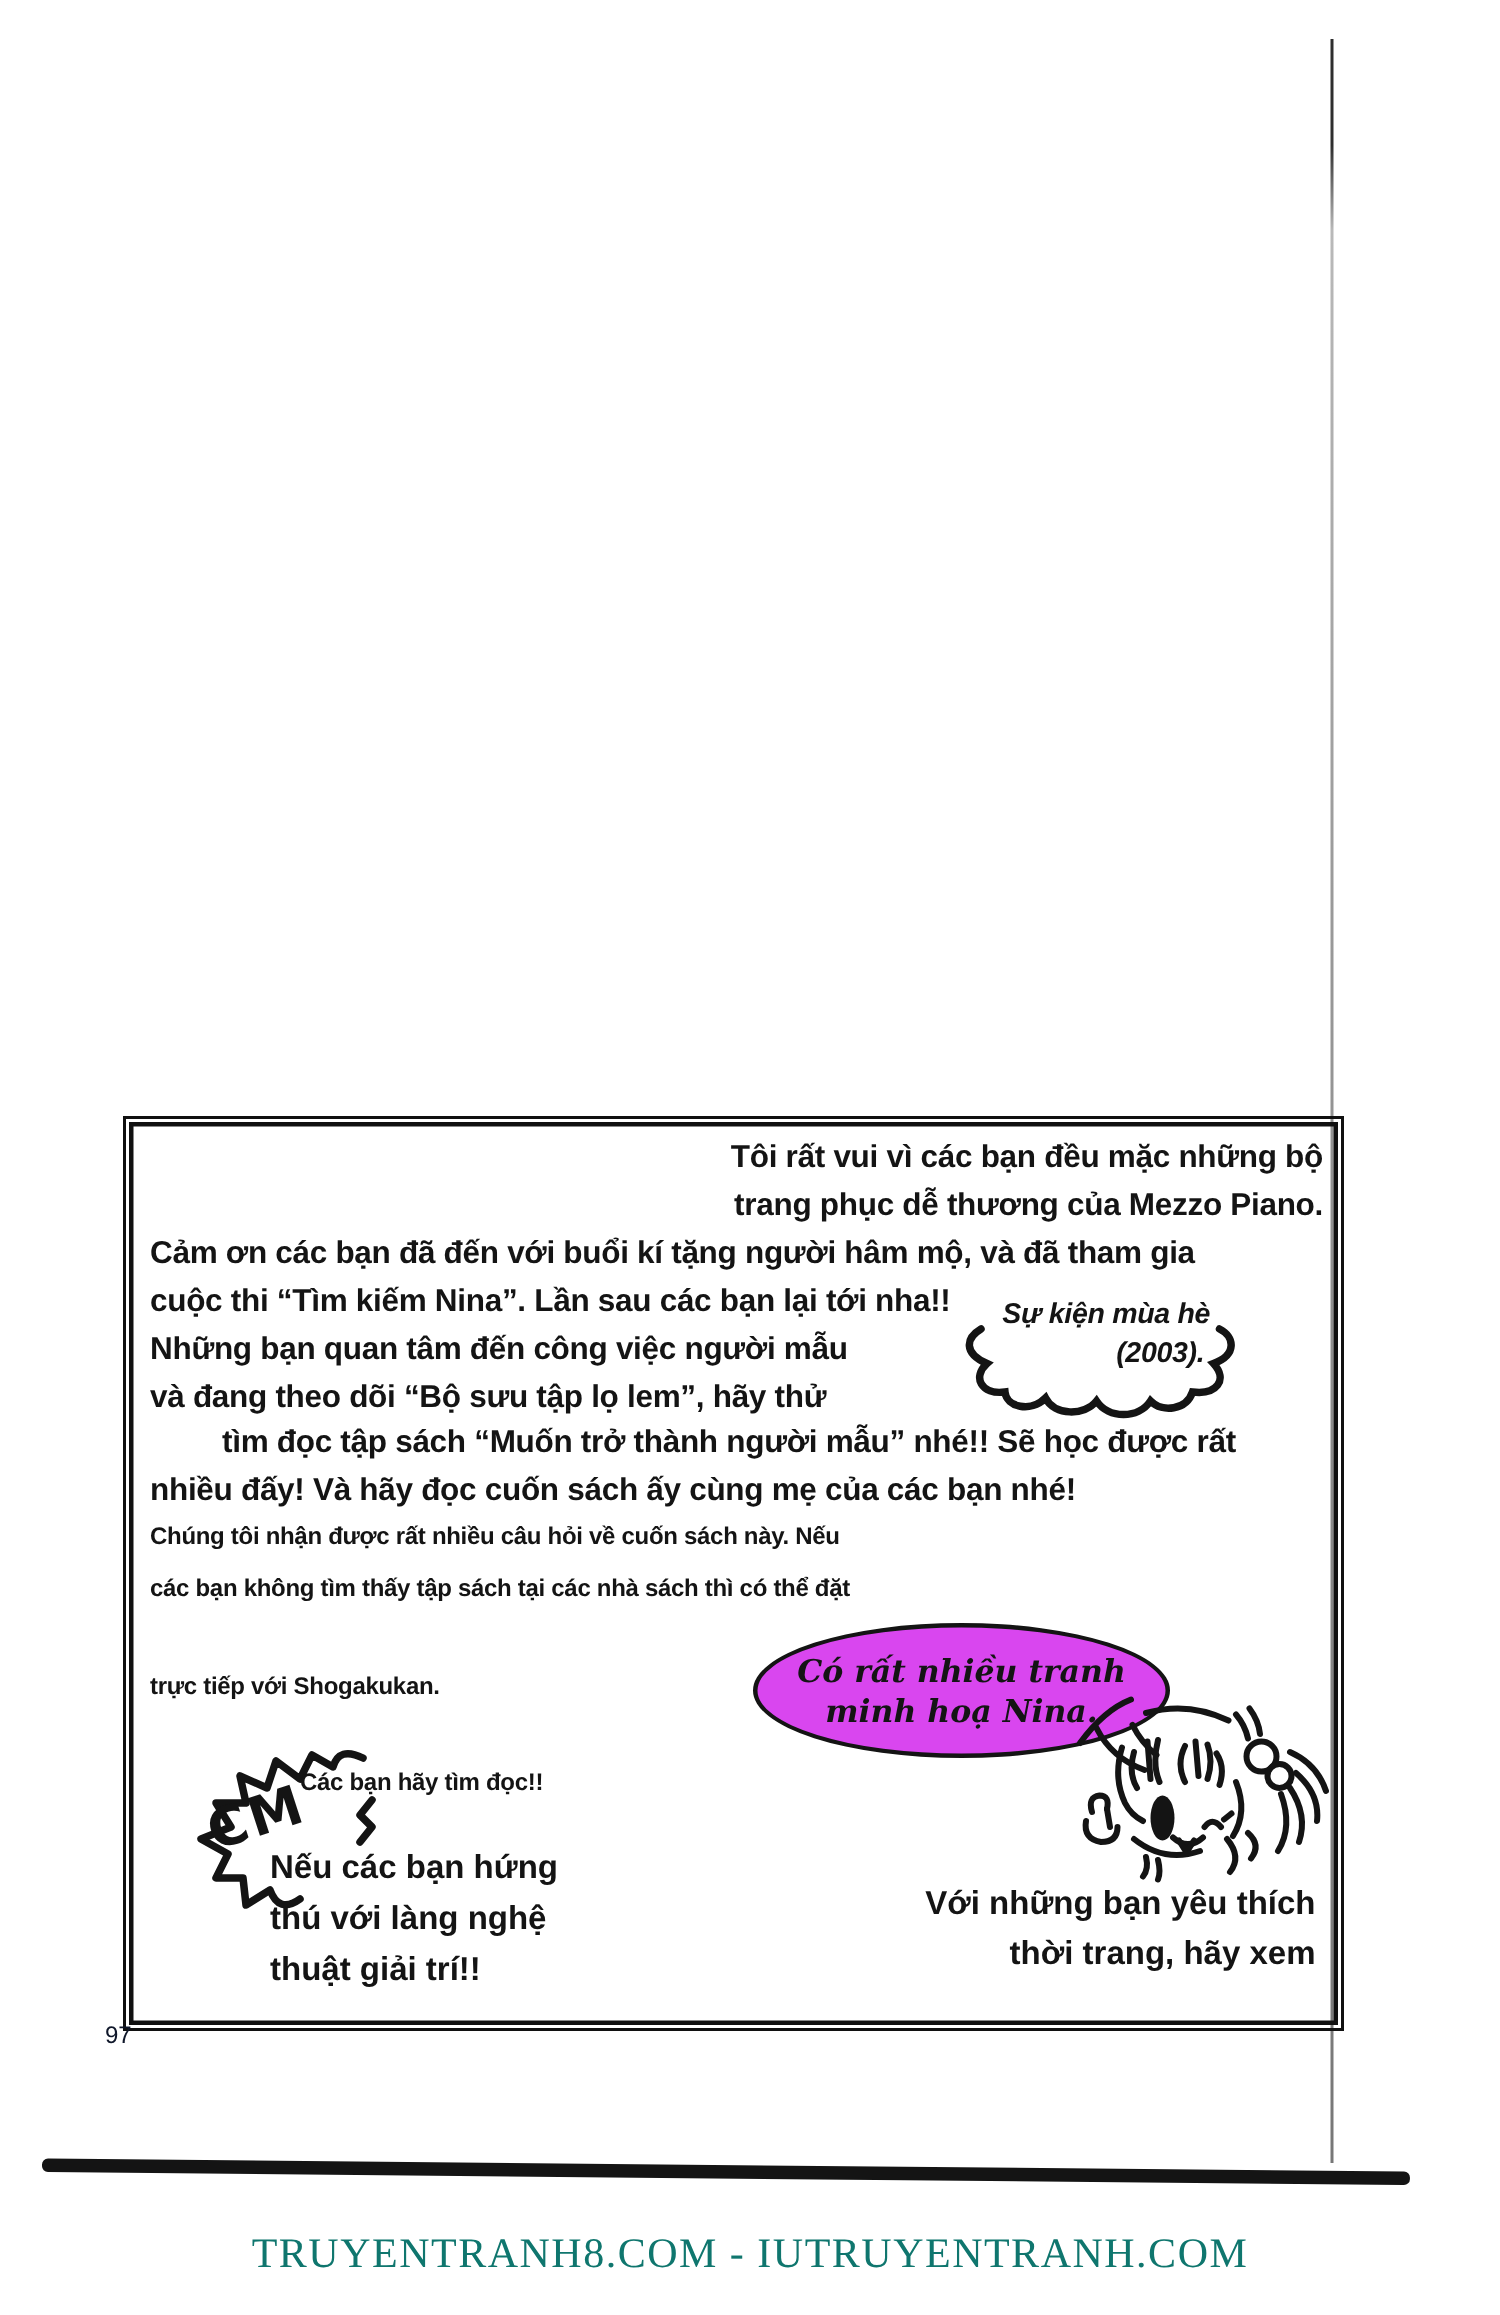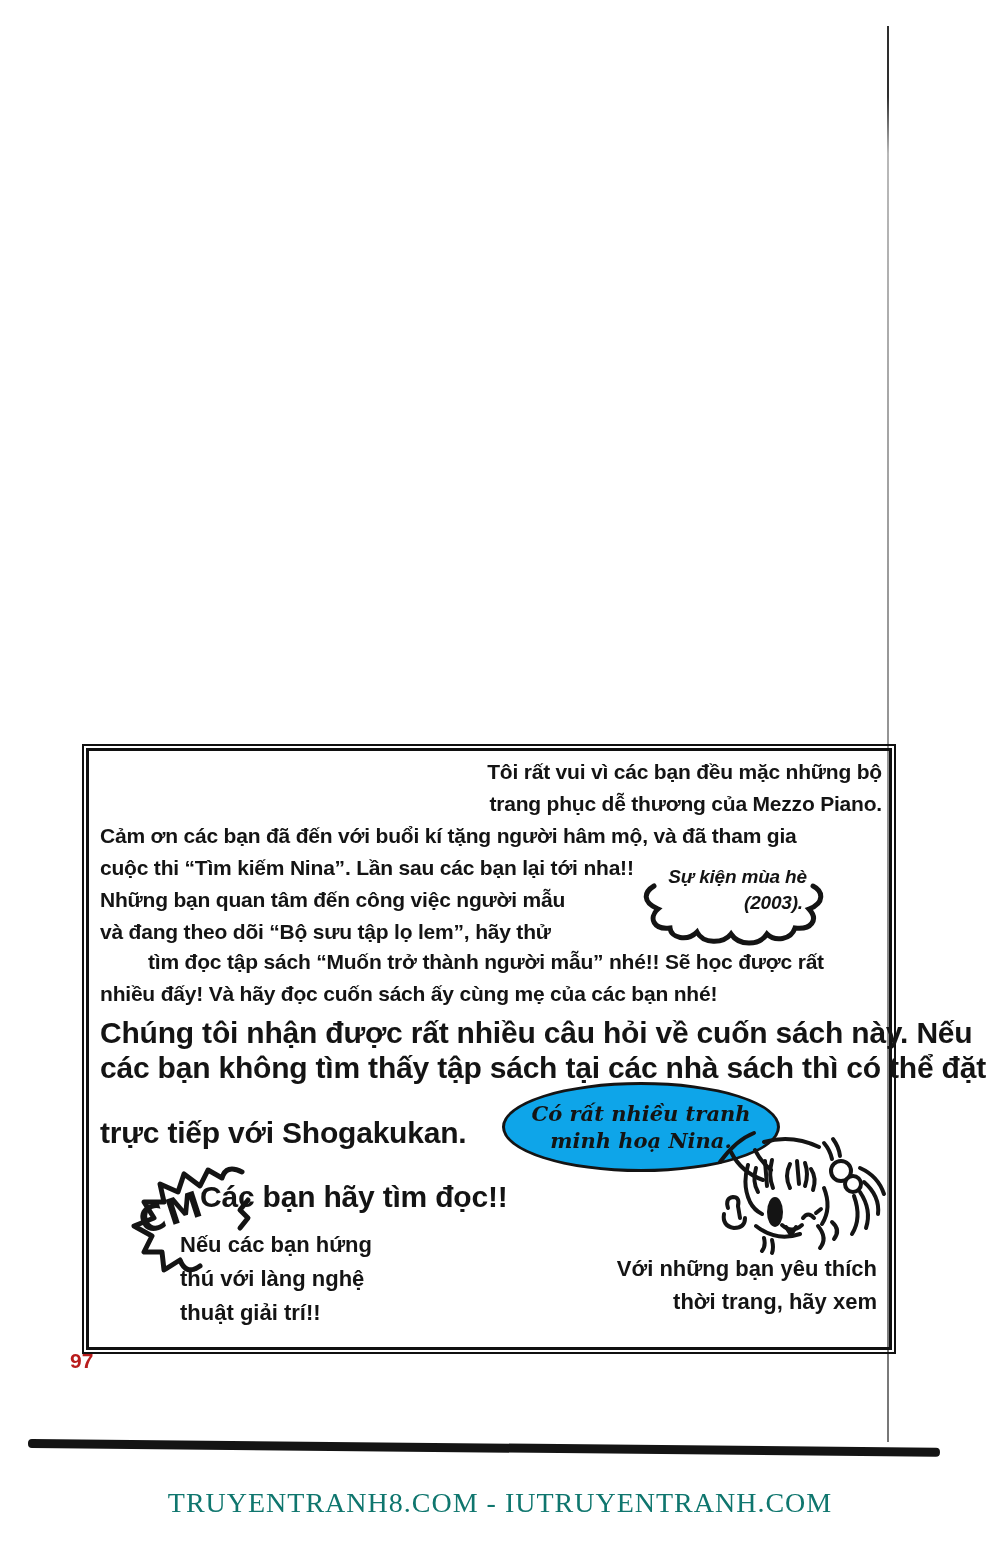--- a/index.html
+++ b/index.html
@@ -13,38 +13,38 @@
     position:absolute;left:887px;top:26px;width:2px;height:1416px;
     background:linear-gradient(180deg,#2e2e2e 0%,#2e2e2e 5%,#b9b9b9 9%,#9a9a9a 40%,#777 100%);
   }
   
   .info-box{
     position:absolute;left:86px;top:748px;width:800px;height:596px;
     background:transparent;border:3px solid #101010;outline:2px solid #101010;outline-offset:2px;
   }
   .comic{font-weight:bold;letter-spacing:-0.2px;}
   .t21{font-size:21px;}
-  .t22{font-size:30px;}
+  .t22{font-size:16px;}
   .t19{font-size:19px;font-style:italic;}
   .right-edge{right:118px;text-align:right;}
   .side-note{width:175px;text-align:center;}
   .bubble{
     position:absolute;left:502px;top:1082px;width:272px;height:84px;
     border:3.5px solid #141414;border-radius:50%;
     display:flex;flex-direction:column;align-items:center;justify-content:center;
     font-family:"DejaVu Serif", serif;font-style:italic;font-weight:bold;font-size:21px;
-    line-height:27px;background:#0ea5e9;
+    line-height:27px;background:#d946ef;
   }
   .note-block{line-height:34px;font-weight:bold;font-size:22px;}
   .note-block span{display:block;}
   .cm-label{
     font-size:36px;font-weight:bold;transform:rotate(-18deg);
     font-family:"DejaVu Sans", sans-serif;letter-spacing:2px;
   }
-  .page-number{font-size:21px;color:#b91c1c;font-weight:bold;}
+  .page-number{font-size:16px;color:#0f172a;font-weight:normal;}
   .bottom-rule{
     position:absolute;left:28px;top:1439px;width:912px;height:9px;background:#141414;
     transform:rotate(0.55deg);transform-origin:left center;border-radius:4px;
   }
   .footer-mark{
     position:absolute;left:0;top:1487px;width:100%;text-align:center;
     font-family:"Liberation Serif", serif;font-size:28px;color:#0f766e;letter-spacing:1px;
   }
   svg{position:absolute;overflow:visible;}
   svg path, svg circle, svg ellipse{vector-effect:non-scaling-stroke;}

